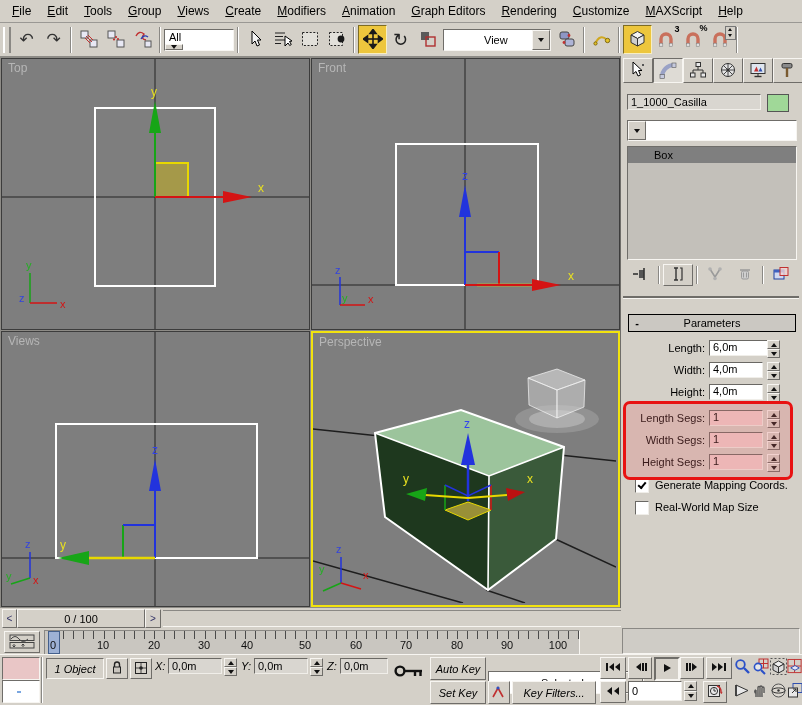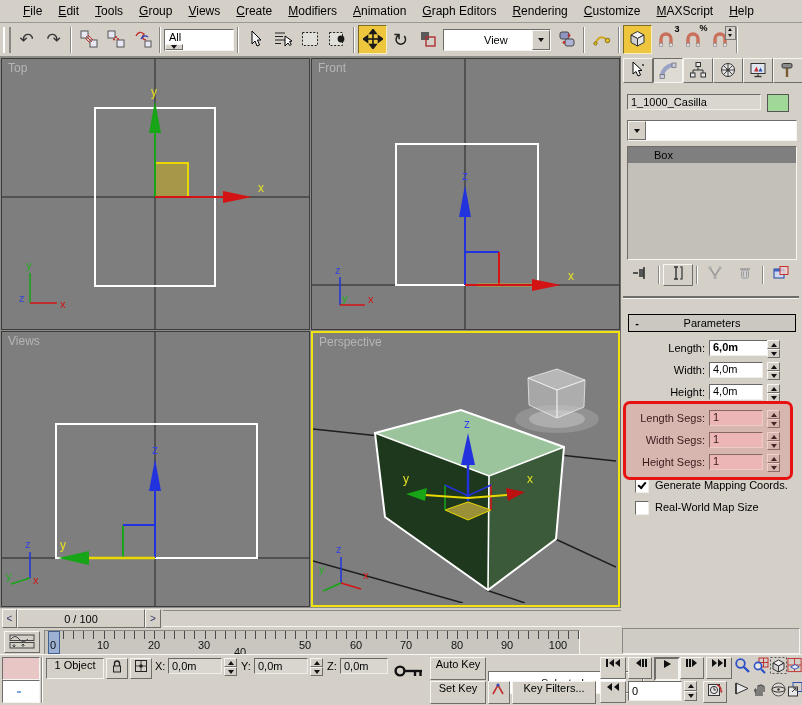--- a/index.html
+++ b/index.html
@@ -4,21 +4,21 @@
 <style>
   html,body{margin:0;padding:0;background:#555;}
   #app{position:relative;width:802px;height:705px;background:#d4d0c8;overflow:hidden;
        font-family:"Liberation Sans",sans-serif;font-size:11px;color:#000;}
   
   .rb{border:1px solid;border-color:#f7f5f1 #6f6d69 #6f6d69 #f7f5f1;background:#d4d0c8;}
   .sbx{border:1px solid;border-color:#6f6d69 #f7f5f1 #f7f5f1 #6f6d69;}
   .pressed{border-color:#6f6d69 #f7f5f1 #f7f5f1 #6f6d69 !important;}
   
   #menubar{position:absolute;top:0;left:0;right:0;height:22px;display:flex;align-items:center;
-           padding-left:15px;border-bottom:1px solid #9a9894;background:#d4d0c8;}
+           padding-left:4px;border-bottom:1px solid #9a9894;background:#d4d0c8;}
   .menu-item{padding:3px 8px;font-size:12px;white-space:nowrap;cursor:default;}
   .menu-item::first-letter{text-decoration:underline;}
   
   #toolbar{position:absolute;top:23px;left:0;right:0;height:33px;display:flex;align-items:center;
            padding:0 1px;background:#d4d0c8;border-bottom:1px solid #8a8884;}
   .tbtn{width:27px;height:27px;display:flex;align-items:center;justify-content:center;flex:none;}
   .tbtn.active{background:#edc63d;border:1px solid;border-color:#7d6c25 #f7eec2 #f7eec2 #7d6c25;}
   .tsep{width:0;height:26px;border-left:1px solid #8a8884;border-right:1px solid #fff;margin:0 3px;flex:none;}
   .grip{width:4px;height:26px;border-left:2px solid #fff;border-right:2px solid #8a8884;margin:0 2px;flex:none;}
   .combo{height:20px;background:#fff;border:1px solid;border-color:#6f6d69 #f7f5f1 #f7f5f1 #6f6d69;
@@ -53,21 +53,21 @@
   #timeslider{position:absolute;top:608px;left:0;width:619px;height:21px;background:#d4d0c8;
               display:flex;align-items:center;padding-left:2px;}
   #trackbar{position:absolute;top:630px;left:0;width:619px;height:23px;background:#d4d0c8;}
   #ruler{position:absolute;left:44px;top:0;width:534px;height:23px;background:#c9c6c0;
          border:1px solid;border-color:#8a8884 #f7f5f1 #f7f5f1 #8a8884;}
   #ruler .ticks{position:absolute;left:8px;top:0;right:0;height:8px;
          background:repeating-linear-gradient(90deg,#4a4a4a 0,#4a4a4a 1px,transparent 1px,transparent 10.1px);}
   .ruler-num{position:absolute;top:8px;width:22px;text-align:center;font-size:11px;color:#111;}
   #statusbar{position:absolute;top:654px;left:0;width:802px;height:51px;background:#d4d0c8;border-top:1px solid #f7f5f1;}
   .vsep{position:absolute;top:2px;height:46px;width:0;border-left:1px solid #8a8884;border-right:1px solid #fff;}
-  .sbtn{position:absolute;display:flex;align-items:flex-start;justify-content:center;font-size:11px;}
+  .sbtn{position:absolute;display:flex;align-items:center;justify-content:center;font-size:11px;font-style:italic;}
   #prompt-panel{position:absolute;left:622px;top:628px;width:176px;height:24px;
        border:1px solid;border-color:#8a8884 #f7f5f1 #f7f5f1 #8a8884;background:#cfccc6;}
   #red-annotation{position:absolute;left:2px;top:-7px;width:164px;height:73px;border:3px solid #e81212;
        border-radius:7px;background:rgba(228,105,105,0.25);pointer-events:none;z-index:5;}
   .seg-fld{background:#f0d0d0 !important;}
   text{font-family:"Liberation Sans",sans-serif;}
 </style>
 </head>
 <body>
 
@@ -454,21 +454,21 @@
 
     <div style="position:absolute;left:2px;top:240px;width:176px;height:0;border-top:2px solid #6f6d69;border-bottom:1px solid #f7f5f1;"></div>
 
     <div style="position:absolute;left:7px;top:258px;width:166px;height:16px;border:1px solid #000;background:#cbc8c2;display:flex;align-items:center;">
       <span style="width:16px;text-align:center;font-weight:bold;">-</span>
       <span style="flex:1;text-align:center;margin-right:16px;">Parameters</span>
     </div>
 
     <div class="prow" style="top:284px;">
       <span class="plabel" style="left:0;">Length:</span>
-      <div class="fld" style="position:absolute;left:88px;top:0;width:70px;font-weight:bold;"><span>6,0m</span></div>
+      <div class="fld" style="position:absolute;left:88px;top:0;width:70px;"><span>6,0m</span></div>
       <div class="spin" style="position:absolute;left:146px;top:0;height:18px;">
           <span class="sp">
             <span class="up-tri"></span>
           </span>
           <span class="sp">
             <span class="dn-tri"></span>
           </span>
         </div>
     </div>
     <div class="prow" style="top:306px;">
@@ -568,21 +568,21 @@
             <path d="M5,10 v3 m-1.5,-1.5 l1.5,1.5 l1.5,-1.5 M14,13 v-3 m-1.5,1.5 l1.5,-1.5 l1.5,1.5" stroke="#444" fill="none"></path>
           </svg></span>
     </div>
     <div id="ruler">
       <div class="ticks"></div>
       <div style="position:absolute;left:3px;top:0;width:10px;height:21px;background:#9db1d5;border:1px solid #44608c;"></div>
       <span class="ruler-num" style="left:-3px;">0</span>
       <span class="ruler-num" style="left:47px;">10</span>
       <span class="ruler-num" style="left:98px;">20</span>
       <span class="ruler-num" style="left:148px;">30</span>
-      <span class="ruler-num" style="left:184px;margin-top:7px;">40</span>
+      <span class="ruler-num" style="left:191px;">40</span>
       <span class="ruler-num" style="left:249px;">50</span>
       <span class="ruler-num" style="left:300px;">60</span>
       <span class="ruler-num" style="left:350px;">70</span>
       <span class="ruler-num" style="left:401px;">80</span>
       <span class="ruler-num" style="left:451px;">90</span>
       <span class="ruler-num" style="left:502px;">100</span>
     </div>
   </div>
 
   <div id="prompt-panel"></div>

